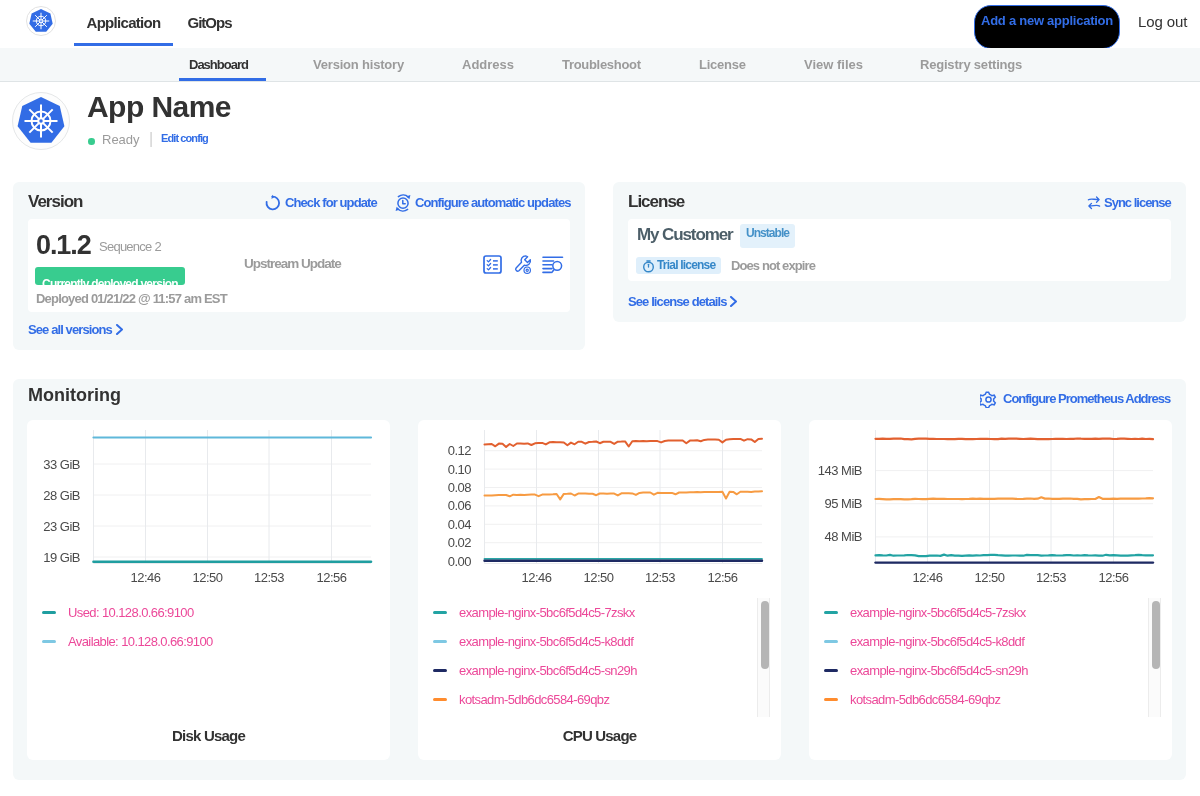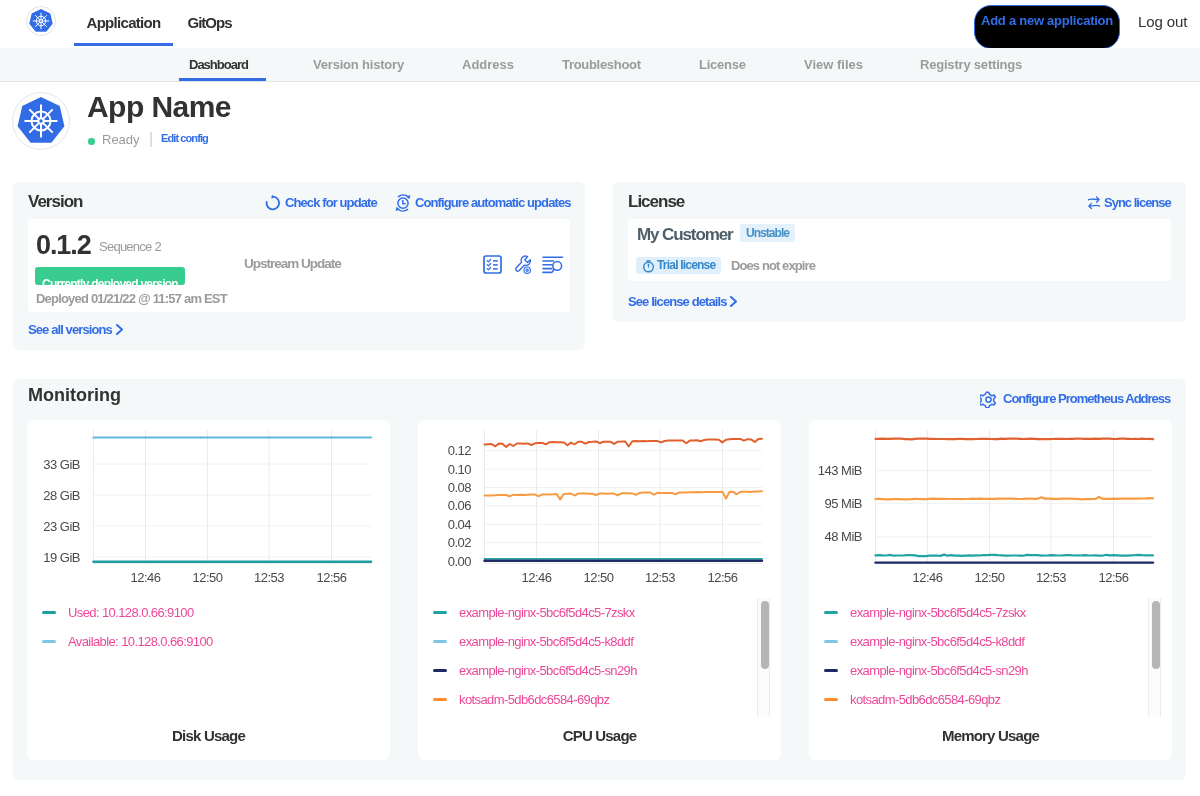--- a/index.html
+++ b/index.html
@@ -43,21 +43,21 @@
 .hicon { position:absolute; top:12px; }
 
 #vernum { position:absolute; left:8px; top:11px; font-size:27px; font-weight:bold; color:#323232; letter-spacing:-1.1px; }
 #seq { position:absolute; left:71px; top:20px; font-size:13px; color:#9b9b9b; letter-spacing:-0.75px; }
 #deploybadge { position:absolute; left:7px; top:48px; height:18px; line-height:18px; padding:8px 7px; background:#38cc8f; color:#fff; font-size:12px; font-weight:bold; letter-spacing:-0.75px; border-radius:3px; white-space:nowrap; }
 #deployed { position:absolute; left:8px; top:72px; font-size:13px; font-weight:600; color:#9b9b9b; letter-spacing:-0.8px; white-space:nowrap; }
 #upstream { position:absolute; left:216px; top:37px; font-size:13.5px; font-weight:600; color:#9b9b9b; letter-spacing:-1px; white-space:nowrap; }
 .seelink { position:absolute; left:15px; font-size:13px; font-weight:bold; color:#326de6; letter-spacing:-0.9px; white-space:nowrap; }
 
 #custname { position:absolute; left:9px; top:6px; font-size:17px; font-weight:600; color:#4c5e68; letter-spacing:-1.1px; white-space:nowrap; }
-#unstable { position:absolute; left:112px; top:5px; height:18px; line-height:18px; padding:0 6px; background:#e3f1fb; color:#4591c8; font-size:12px; font-weight:600; letter-spacing:-0.95px; border-radius:3px; }
+#unstable { position:absolute; left:112px; top:5px; height:24px; line-height:18px; padding:0 6px; background:#e3f1fb; color:#4591c8; font-size:12px; font-weight:600; letter-spacing:-0.95px; border-radius:3px; }
 #trial { position:absolute; left:8px; top:38px; height:17px; line-height:17px; padding:0 6px 0 21px; background:#dfeffb; color:#3587c8; font-size:12px; font-weight:bold; letter-spacing:-0.8px; border-radius:3px; white-space:nowrap; }
 #noexpire { position:absolute; left:103px; top:39px; font-size:13px; font-weight:600; color:#9b9b9b; letter-spacing:-0.9px; white-space:nowrap; }
 
 
 #moncard { left:13px; top:379px; width:1173px; height:401px; }
 #monhead { position:absolute; left:15px; top:6px; font-size:18px; font-weight:bold; color:#323232; }
 #promlink { position:absolute; left:990px; top:12px; font-size:13px; font-weight:bold; color:#326de6; letter-spacing:-1px; white-space:nowrap; }
 .chartcard { position:absolute; top:41px; width:363px; height:340px; background:#fff; border-radius:6px; }
 #cc1 { left:14px; } #cc2 { left:405px; } #cc3 { left:796px; }
 .chart { position:absolute; left:0; top:0px; }
@@ -317,21 +317,20 @@
           <div class="dash" style="background:#1e2a63"></div>
           <div class="legtext">example-nginx-5bc6f5d4c5-sn29h</div>
         </div>
       <div class="legrow" style="top:272px;">
           <div class="dash" style="background:#ff8c2e"></div>
           <div class="legtext">kotsadm-5db6dc6584-69qbz</div>
         </div>
       <div class="sbar" style="left:339px;">
           <div class="sthumb"></div>
         </div>
-      <div class="ctitle">Memory Usage</div>
     </div>
   </div>
 
   <svg width="0" height="0" style="position:absolute">
     <defs>
       <g id="k8s">
         <polygon points="50,2 87.5,20.1 96.8,60.7 70.8,93.3 29.2,93.3 3.2,60.7 12.5,20.1" fill="#326ce5"></polygon>
         <circle cx="50" cy="50" r="19" stroke="#fff" stroke-width="4" fill="none"></circle>
         <g stroke="#fff" stroke-width="4">
           <line x1="50" y1="17" x2="50" y2="83"></line>

